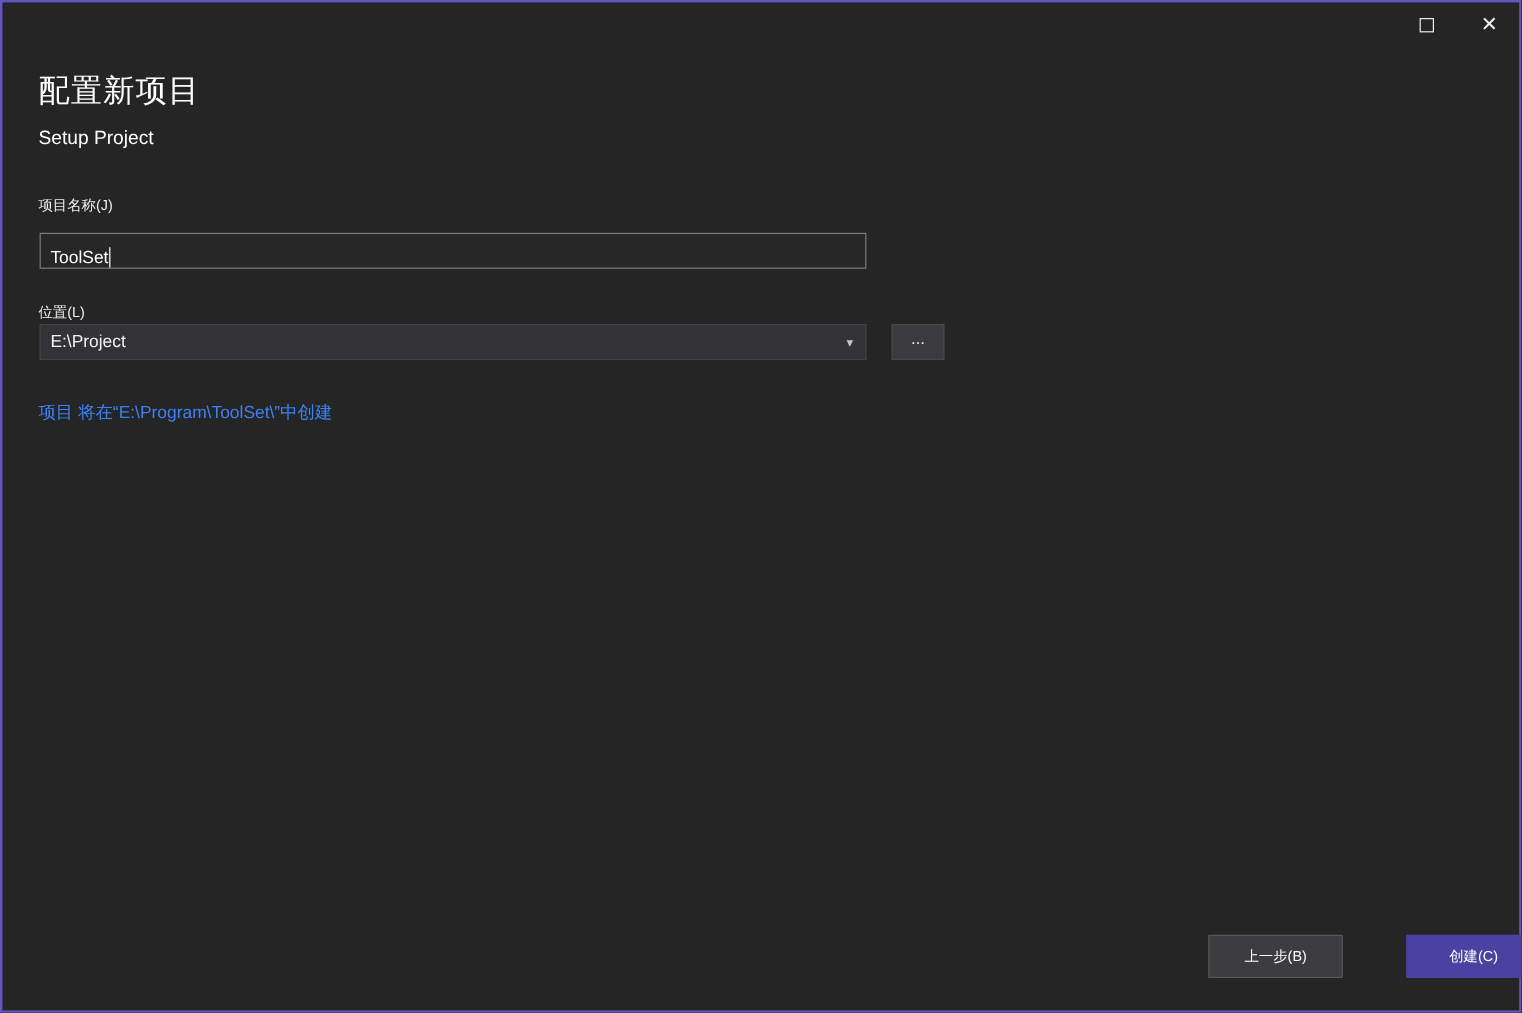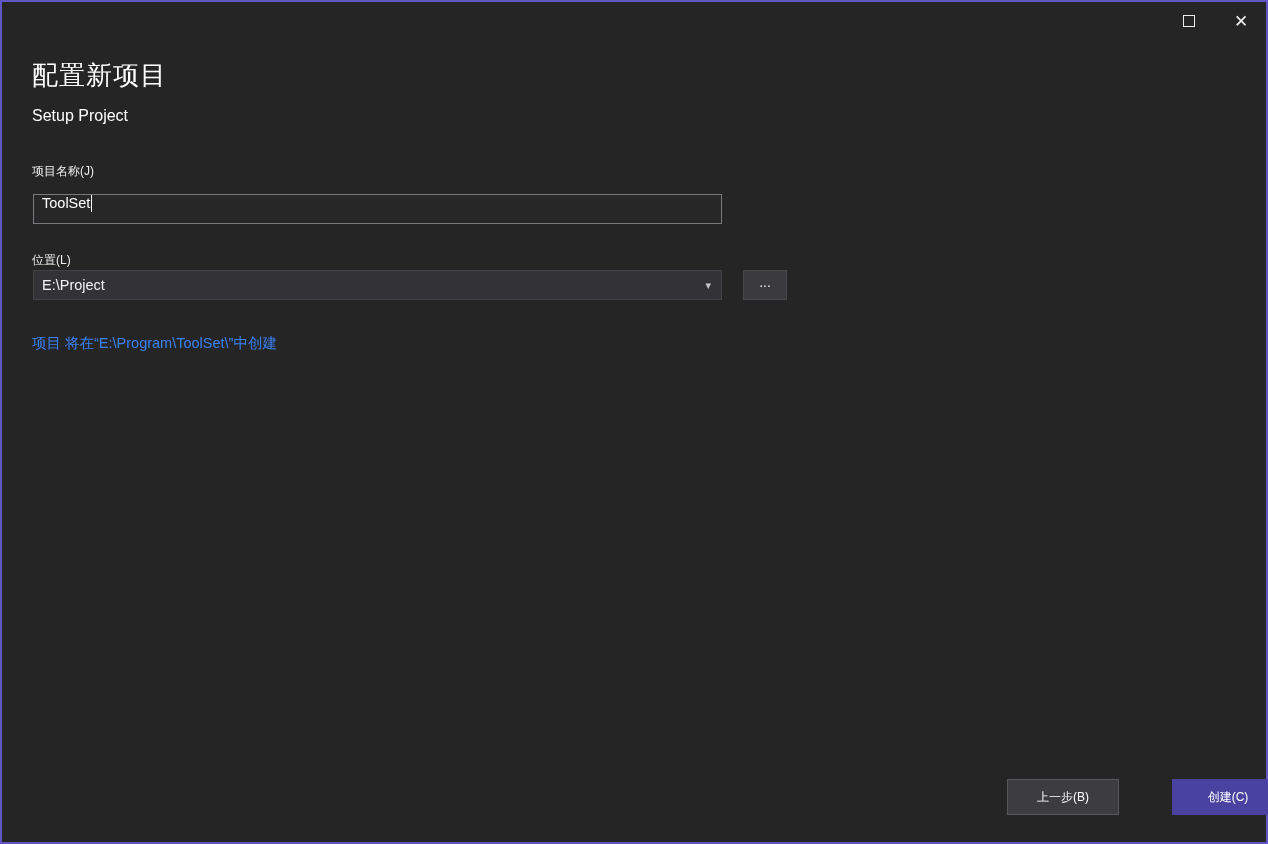--- a/index.html
+++ b/index.html
@@ -51,21 +51,21 @@
     font-size: 12px; color: #eeeeee;
   }
   .label-name { top: 161px; }
   .label-location { top: 250px; }
 
   .text-input {
     position: absolute; left: 31px; top: 192px;
     width: 689px; height: 30px;
     background: #272728;
     border: 1px solid #7a7a7e;
-    display: flex; align-items: flex-start;
+    display: flex; align-items: flex-end;
     padding-left: 8px;
     font-size: 14.5px; color: #ffffff;
     cursor: text;
   }
   .caret {
     display: inline-block;
     width: 1px; height: 17px;
     background: #ffffff;
     margin-left: 1px;
   }

